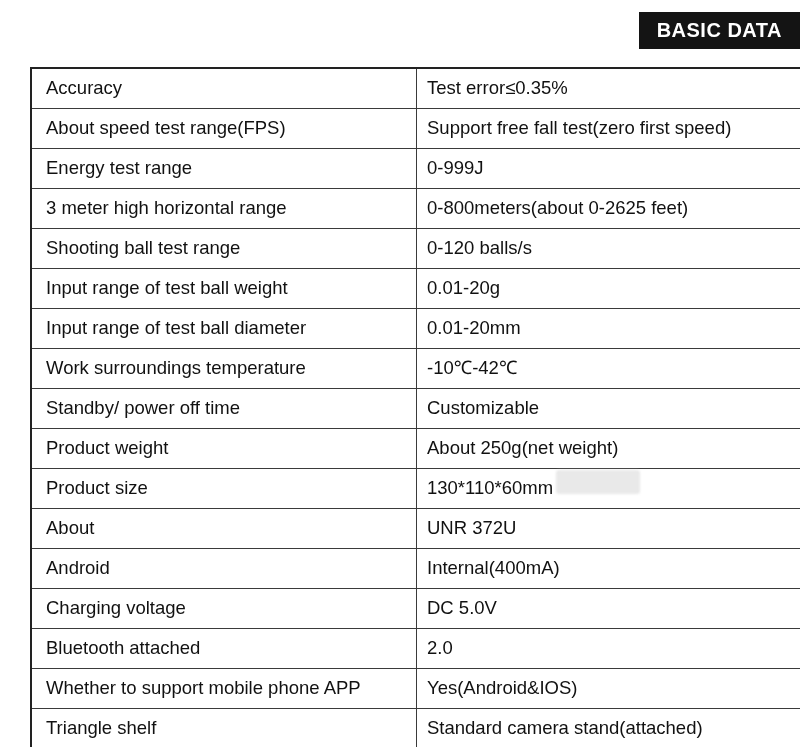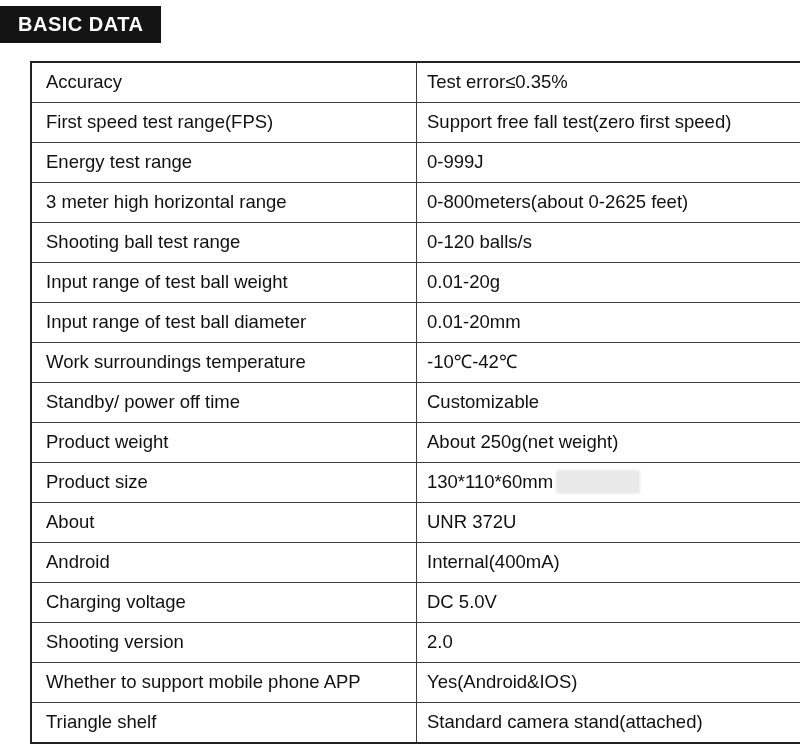--- a/index.html
+++ b/index.html
@@ -16,22 +16,22 @@
     overflow: hidden;
   }
   .page {
     width: 800px;
     height: 747px;
     position: relative;
     box-sizing: border-box;
   }
   .title-wrap {
     width: 100%;
-    text-align: left;
-    padding-top: 6px;
+    text-align: right;
+    padding-top: 12px;
   }
   .title-badge {
     display: inline-block;
     background: #141414;
     color: #ffffff;
     font-size: 20px;
     font-weight: bold;
     letter-spacing: 0.5px;
     padding: 8px 18px 9px 18px;
     line-height: 1;
@@ -84,21 +84,21 @@
 
   <div class="table-wrap">
     <table class="spec">
       <tbody>
 
         <tr>
           <td class="label">Accuracy</td>
           <td class="value">Test error≤0.35%</td>
         </tr>
         <tr>
-          <td class="label">First speed test range(FPS)</td>
+          <td class="label">About speed test range(FPS)</td>
           <td class="value">Support free fall test(zero first speed)</td>
         </tr>
         <tr>
           <td class="label">Energy test range</td>
           <td class="value">0-999J</td>
         </tr>
         <tr>
           <td class="label">3 meter high horizontal range</td>
           <td class="value">0-800meters(about 0-2625 feet)</td>
         </tr>
@@ -136,21 +136,21 @@
         </tr>
         <tr>
           <td class="label">Android</td>
           <td class="value">Internal(400mA)</td>
         </tr>
         <tr>
           <td class="label">Charging voltage</td>
           <td class="value">DC 5.0V</td>
         </tr>
         <tr>
-          <td class="label">Shooting version</td>
+          <td class="label">Bluetooth attached</td>
           <td class="value">2.0</td>
         </tr>
         <tr>
           <td class="label">Whether to support mobile phone APP</td>
           <td class="value">Yes(Android&amp;IOS)</td>
         </tr>
         <tr>
           <td class="label">Triangle shelf</td>
           <td class="value">Standard camera stand(attached)</td>
         </tr>

